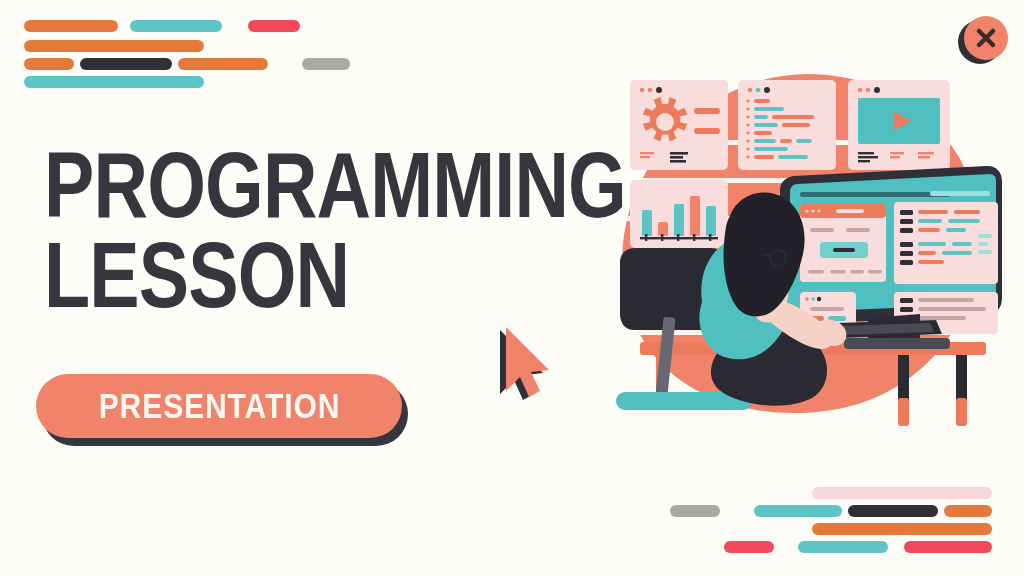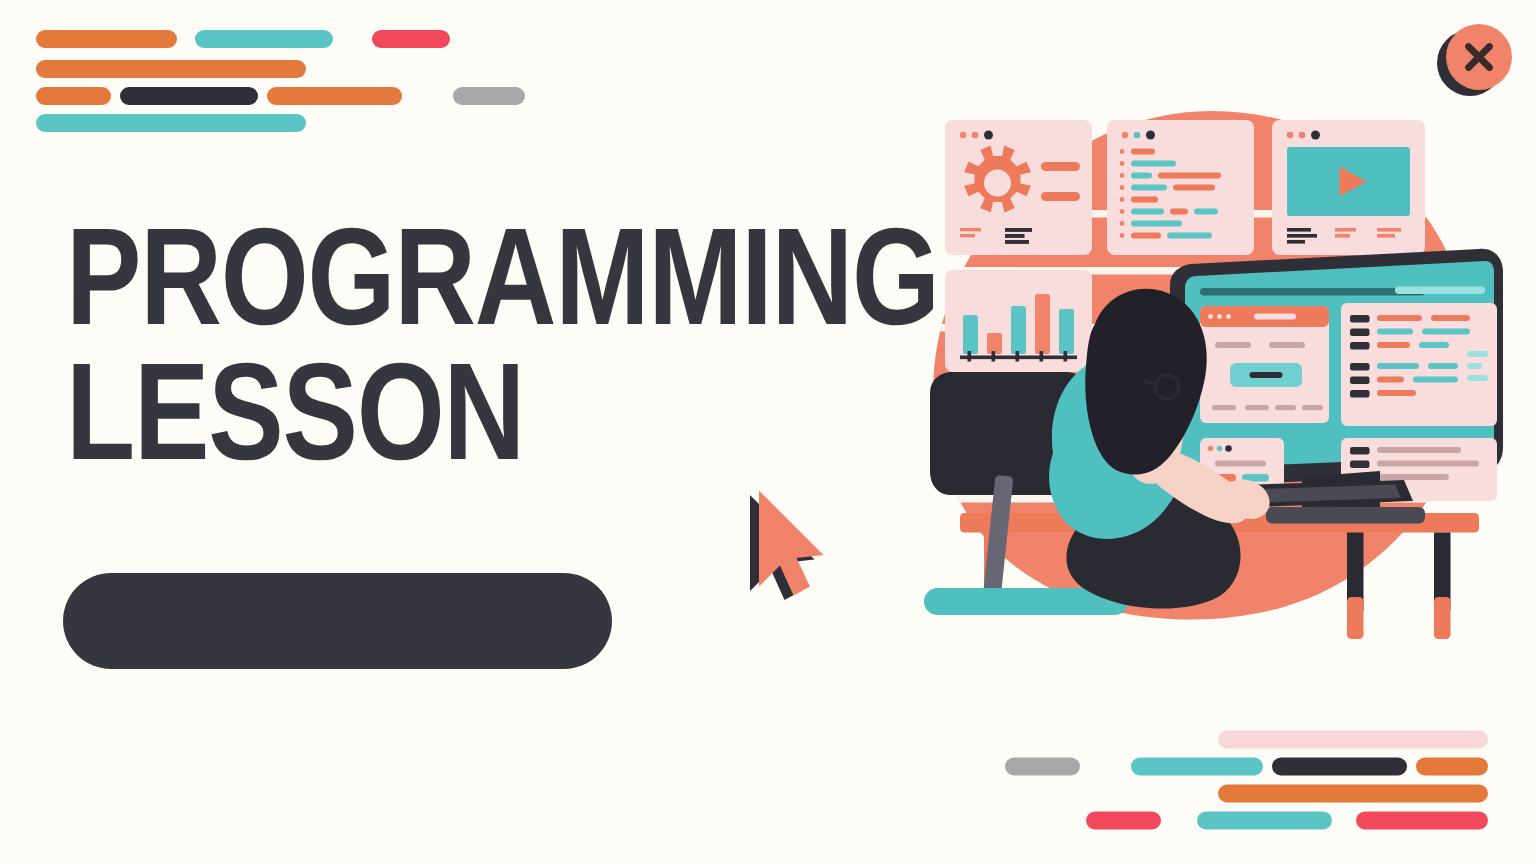--- a/index.html
+++ b/index.html
@@ -91,20 +91,23 @@
     <svg width="44" height="44" viewBox="0 0 44 44">
       <path d="M15 15 L29 29 M29 15 L15 29" stroke="#3A2B2B" stroke-width="4.5" stroke-linecap="round"></path>
     </svg>
   </div>
 
   <div id="headline" style="color: rgb(54, 54, 63);">PROGRAMMING
 LESSON</div>
 
   <div id="pill-wrap">
     <div id="pill-shadow" style="background: rgb(54, 54, 63);"></div>
+    <div id="pill" style="background: rgb(240, 131, 106);">
+      <span style="color: rgb(255, 248, 243);">PRESENTATION</span>
+    </div>
   </div>
 
   <div id="cursor">
     <svg width="66" height="78" viewBox="0 0 66 78">
       <g>
         <path d="M12 5 L12 69 L26 55 L35 75 L46 69 L37 50 L55 48 Z" fill="#2F2F38"></path>
       </g>
       <g>
         <path d="M18 2 L18 66 L32 52 L41 72 L52 66 L43 47 L61 45 Z" fill="#F0836A"></path>
       </g>

